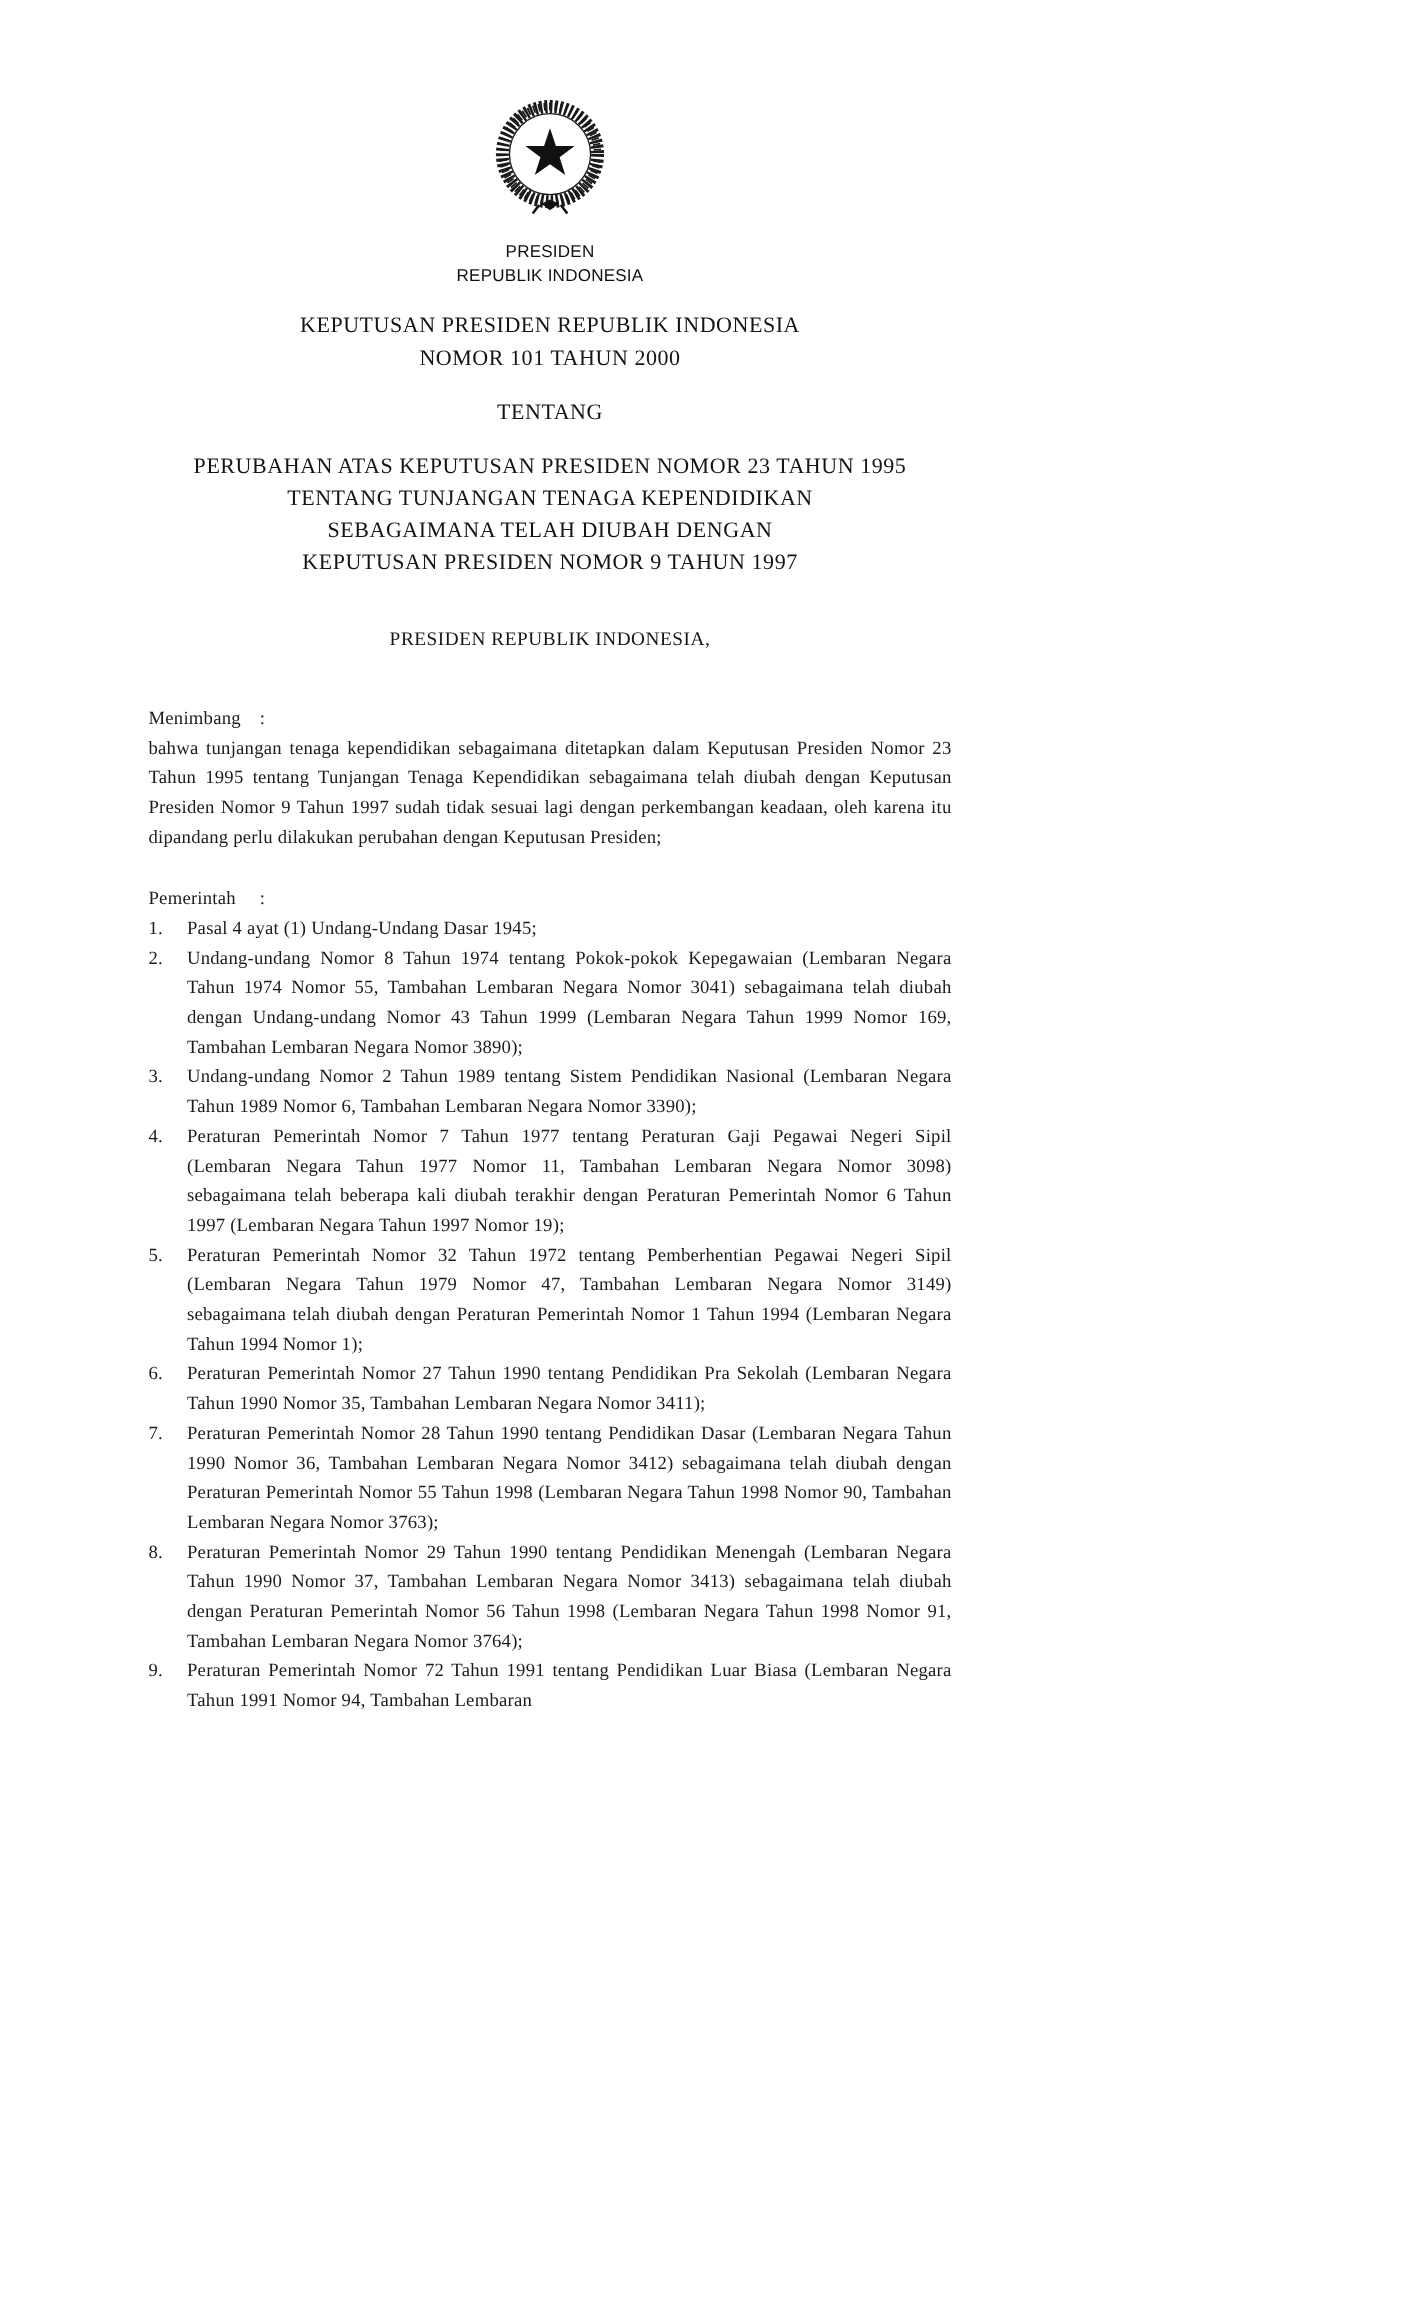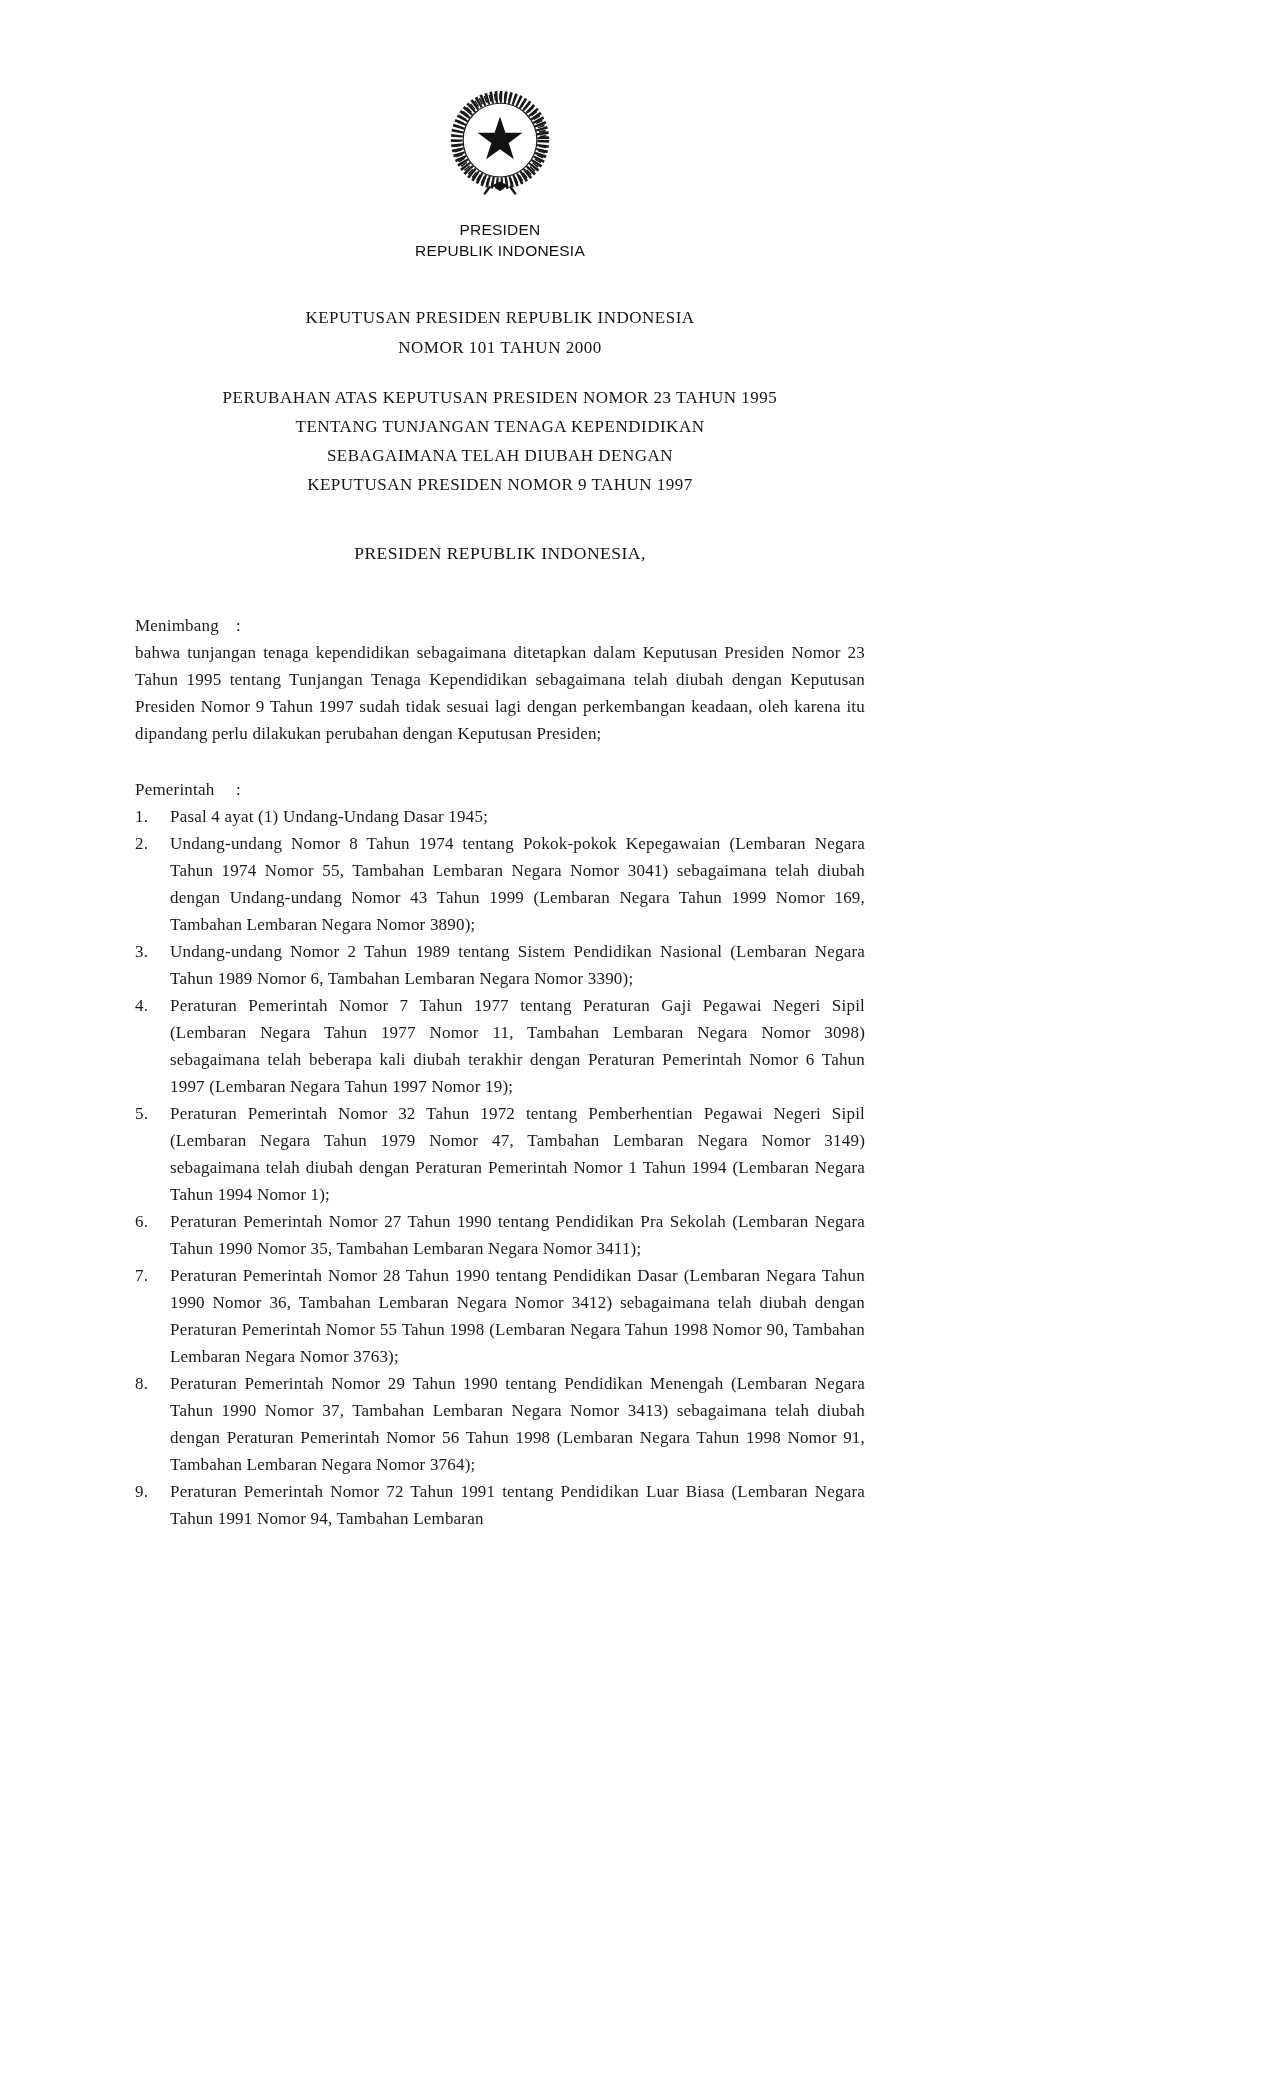--- a/index.html
+++ b/index.html
@@ -27,22 +27,22 @@
     font-family: "Liberation Sans", sans-serif;
     font-size: 15.5px;
     line-height: 21px;
     color: #101010;
     letter-spacing: 0.2px;
   }
   .org-line.first { margin-top: 12px; }
 
   .title-block {
     text-align: center;
-    margin-top: 42px;
-    font-size: 17px;
+    margin-top: 20px;
+    font-size: 20px;
     letter-spacing: 0.5px;
     color: #141414;
   }
   .title-line { line-height: 30px; }
   .tentang { margin-top: 19px; line-height: 30px; }
   .subject { line-height: 29px; }
   .subject.first { margin-top: 20px; }
   .salutation {
     margin-top: 44px;
     text-align: center;
@@ -92,20 +92,21 @@
           <path d="M50 104 L44 112 M70 104 L76 112" stroke="#111111" stroke-width="2.4"></path>
         </svg>
       </div>
       <div class="org-line first">PRESIDEN</div>
       <div class="org-line">REPUBLIK INDONESIA</div>
     </header>
 
     <div class="title-block">
       <div class="title-line">KEPUTUSAN PRESIDEN REPUBLIK INDONESIA</div>
       <div class="title-line">NOMOR 101 TAHUN 2000</div>
+      <div class="tentang">TENTANG</div>
       <div class="subject first">PERUBAHAN ATAS KEPUTUSAN PRESIDEN NOMOR 23 TAHUN 1995</div>
       <div class="subject">TENTANG TUNJANGAN TENAGA KEPENDIDIKAN</div>
       <div class="subject">SEBAGAIMANA TELAH DIUBAH DENGAN</div>
       <div class="subject">KEPUTUSAN PRESIDEN NOMOR 9 TAHUN 1997</div>
     </div>
 
     <div class="salutation">PRESIDEN REPUBLIK INDONESIA,</div>
 
     <div class="clauses">
 

